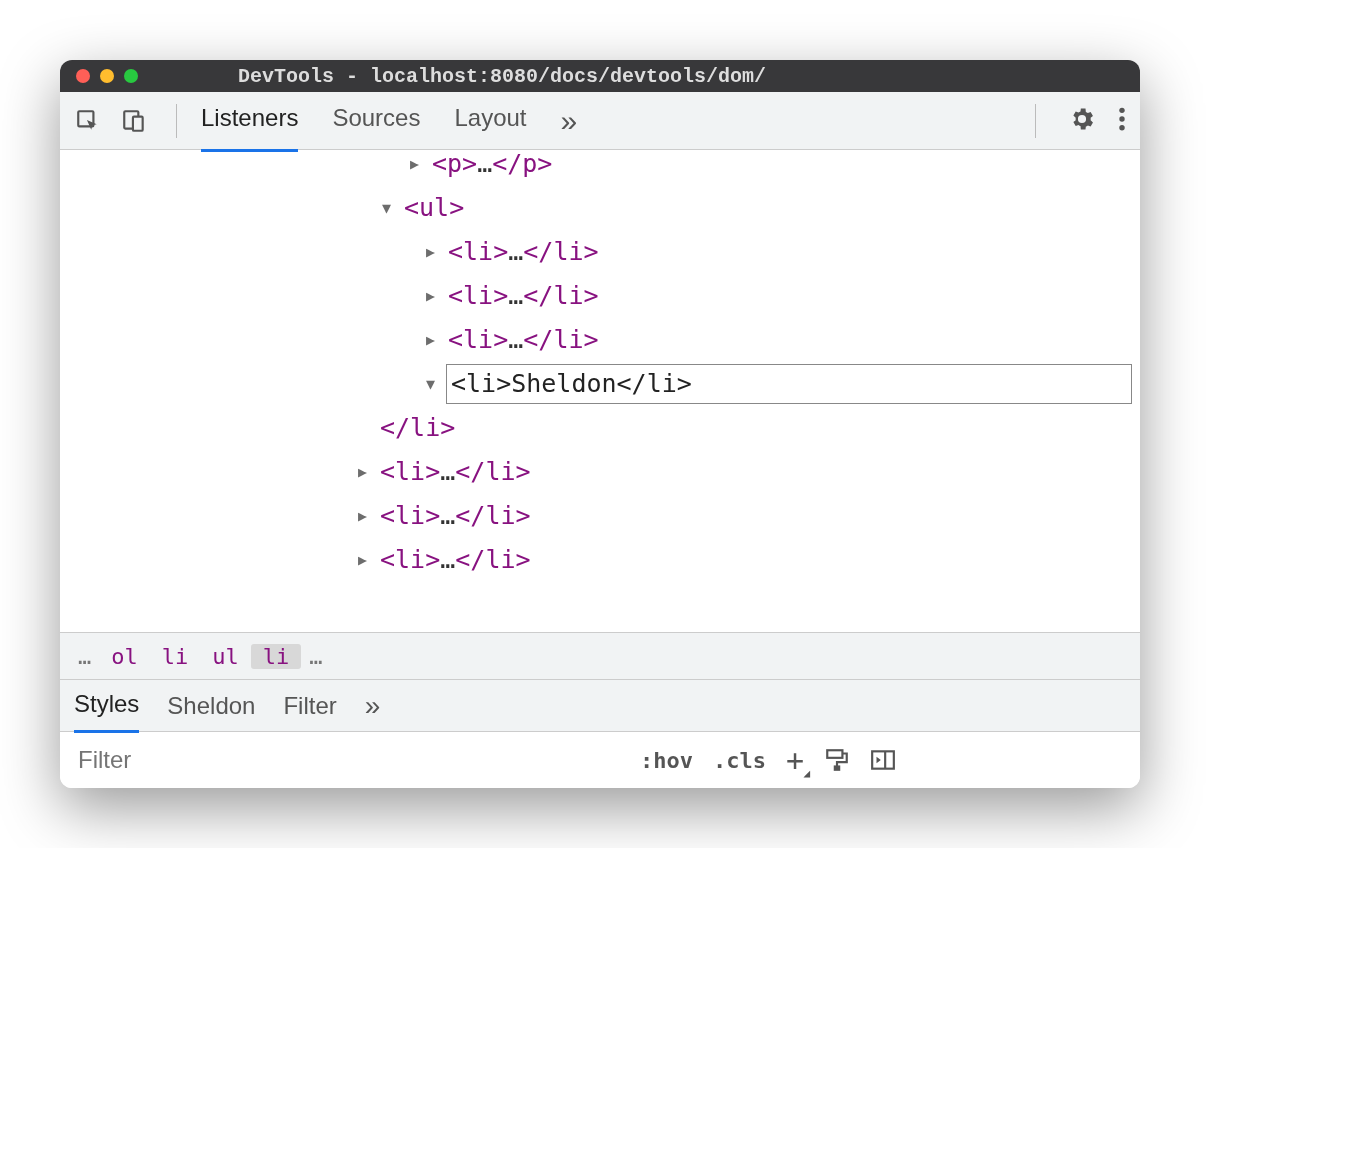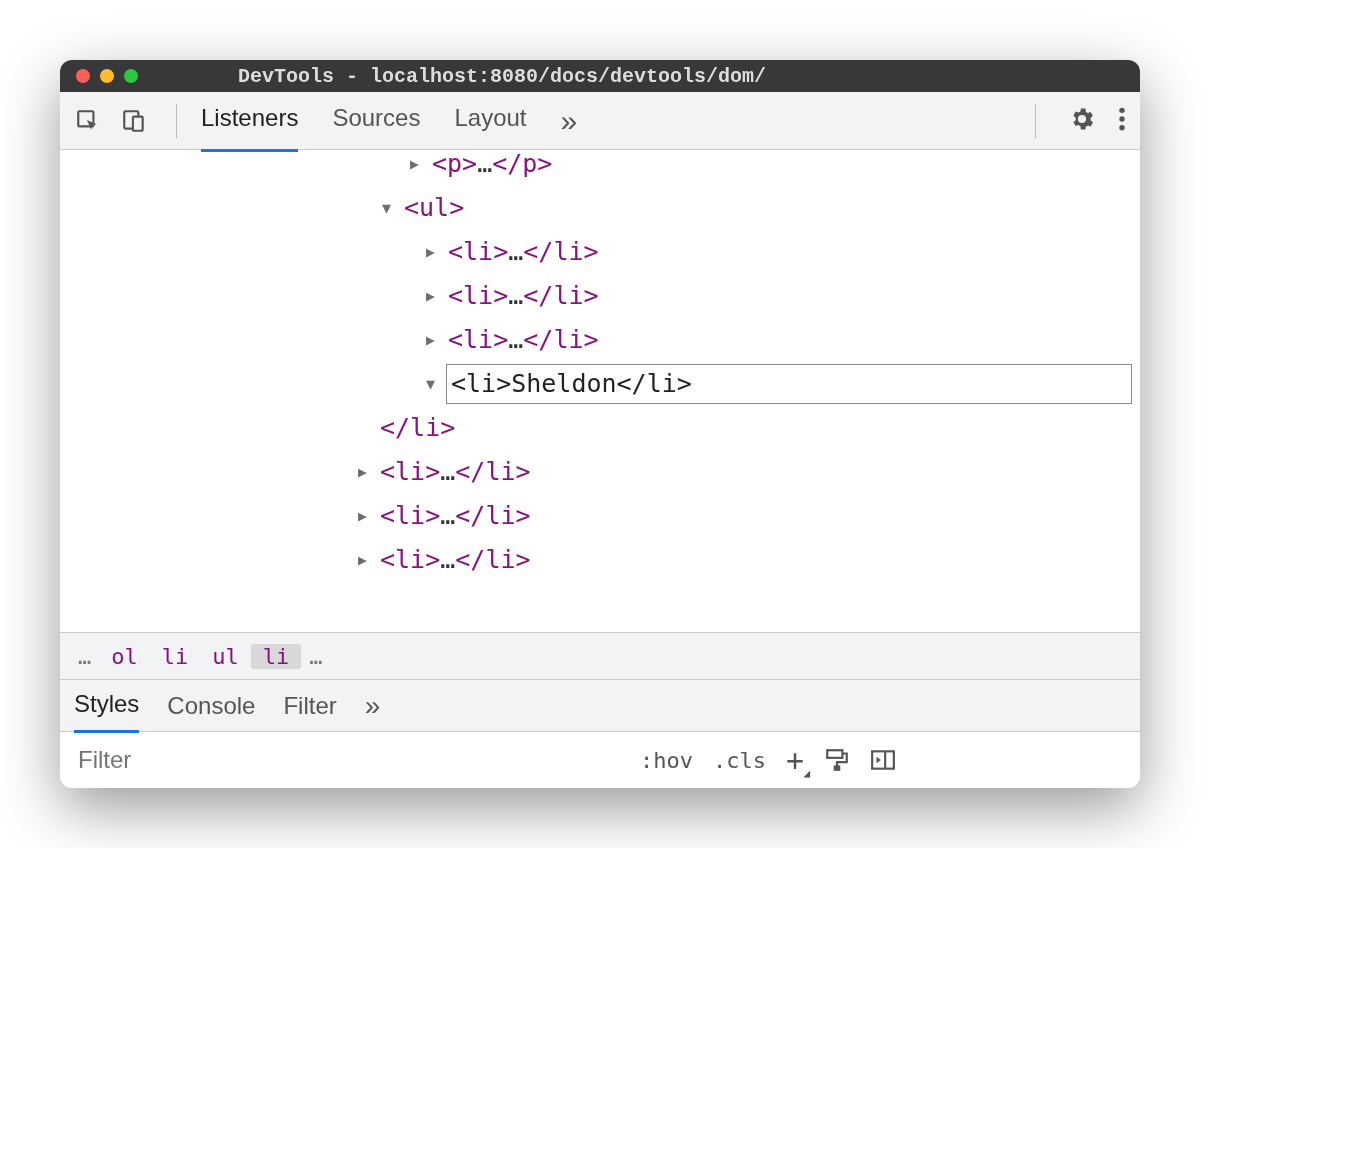--- a/index.html
+++ b/index.html
@@ -25,21 +25,21 @@
 .editbox { background:#fff; border:1px solid #888; padding:0 4px; margin-left:-2px; display:flex; align-items:center; height:40px; flex:1; margin-right:8px; }
 .crumbs { height:48px; border-top:1px solid #ccc; border-bottom:1px solid #ccc; background:#f1f3f4; display:flex; align-items:center; padding:0 10px; font-size:22px; font-family:Menlo,Consolas,monospace; }
 .crumb { padding:0 12px; color:#881280; cursor:pointer; }
 .crumb.sel { background:#d8d8d8; border-radius:3px; }
 .crumbdots{color:#777; padding:0 8px;}
 .subtabs { height:52px; display:flex; align-items:center; padding:0 14px; gap:28px; font-size:24px; color:#555; background:#f1f3f4; border-bottom:1px solid #ccc;}
 .subtab { cursor:pointer; padding:12px 0; }
 .subtab.active { color:#222; border-bottom:3px solid #1a73e8; }
 .stylesbar { height:56px; display:flex; align-items:center; padding:4px 10px; background:#fff; }
 .filter { flex:1; font-size:24px; color:#888; padding:4px 8px; border:none; outline:none; height:40px; max-width:560px;}
-.sbtn { font-family:Menlo,Consolas,monospace; font-size:22px; color:#555; margin:0 10px; cursor:pointer; font-weight:400;}
+.sbtn { font-family:Menlo,Consolas,monospace; font-size:22px; color:#555; margin:0 10px; cursor:pointer; font-weight:700;}
 .sicon { width:26px; height:26px; color:#555; margin:0 10px; cursor:pointer; }
 </style>
 </head>
 <body>
 
 <div class="window">
 
   <div class="titlebar">
     <div class="traffic">
       <div class="dot red"></div>
@@ -148,21 +148,21 @@
     <span class="crumbdots">…</span>
     <span class="crumb">ol</span>
     <span class="crumb">li</span>
     <span class="crumb">ul</span>
     <span class="crumb sel">li</span>
     <span class="crumbdots">…</span>
   </div>
 
   <div class="subtabs">
     <div class="subtab active">Styles</div>
-    <div class="subtab">Console</div>
+    <div class="subtab">Sheldon</div>
     <div class="subtab">Filter</div>
     <div class="subtab" style="font-size:28px;">»</div>
   </div>
 
   <div class="stylesbar">
     <input class="filter" placeholder="Filter" style="">
     <span class="sbtn">:hov</span>
     <span class="sbtn">.cls</span>
     <span class="sbtn" style="position:relative;font-size:30px;font-weight:400;">+<span style="font-size:11px;position:absolute;right:-6px;bottom:-2px;">◢</span></span>
     <span class="sicon">

